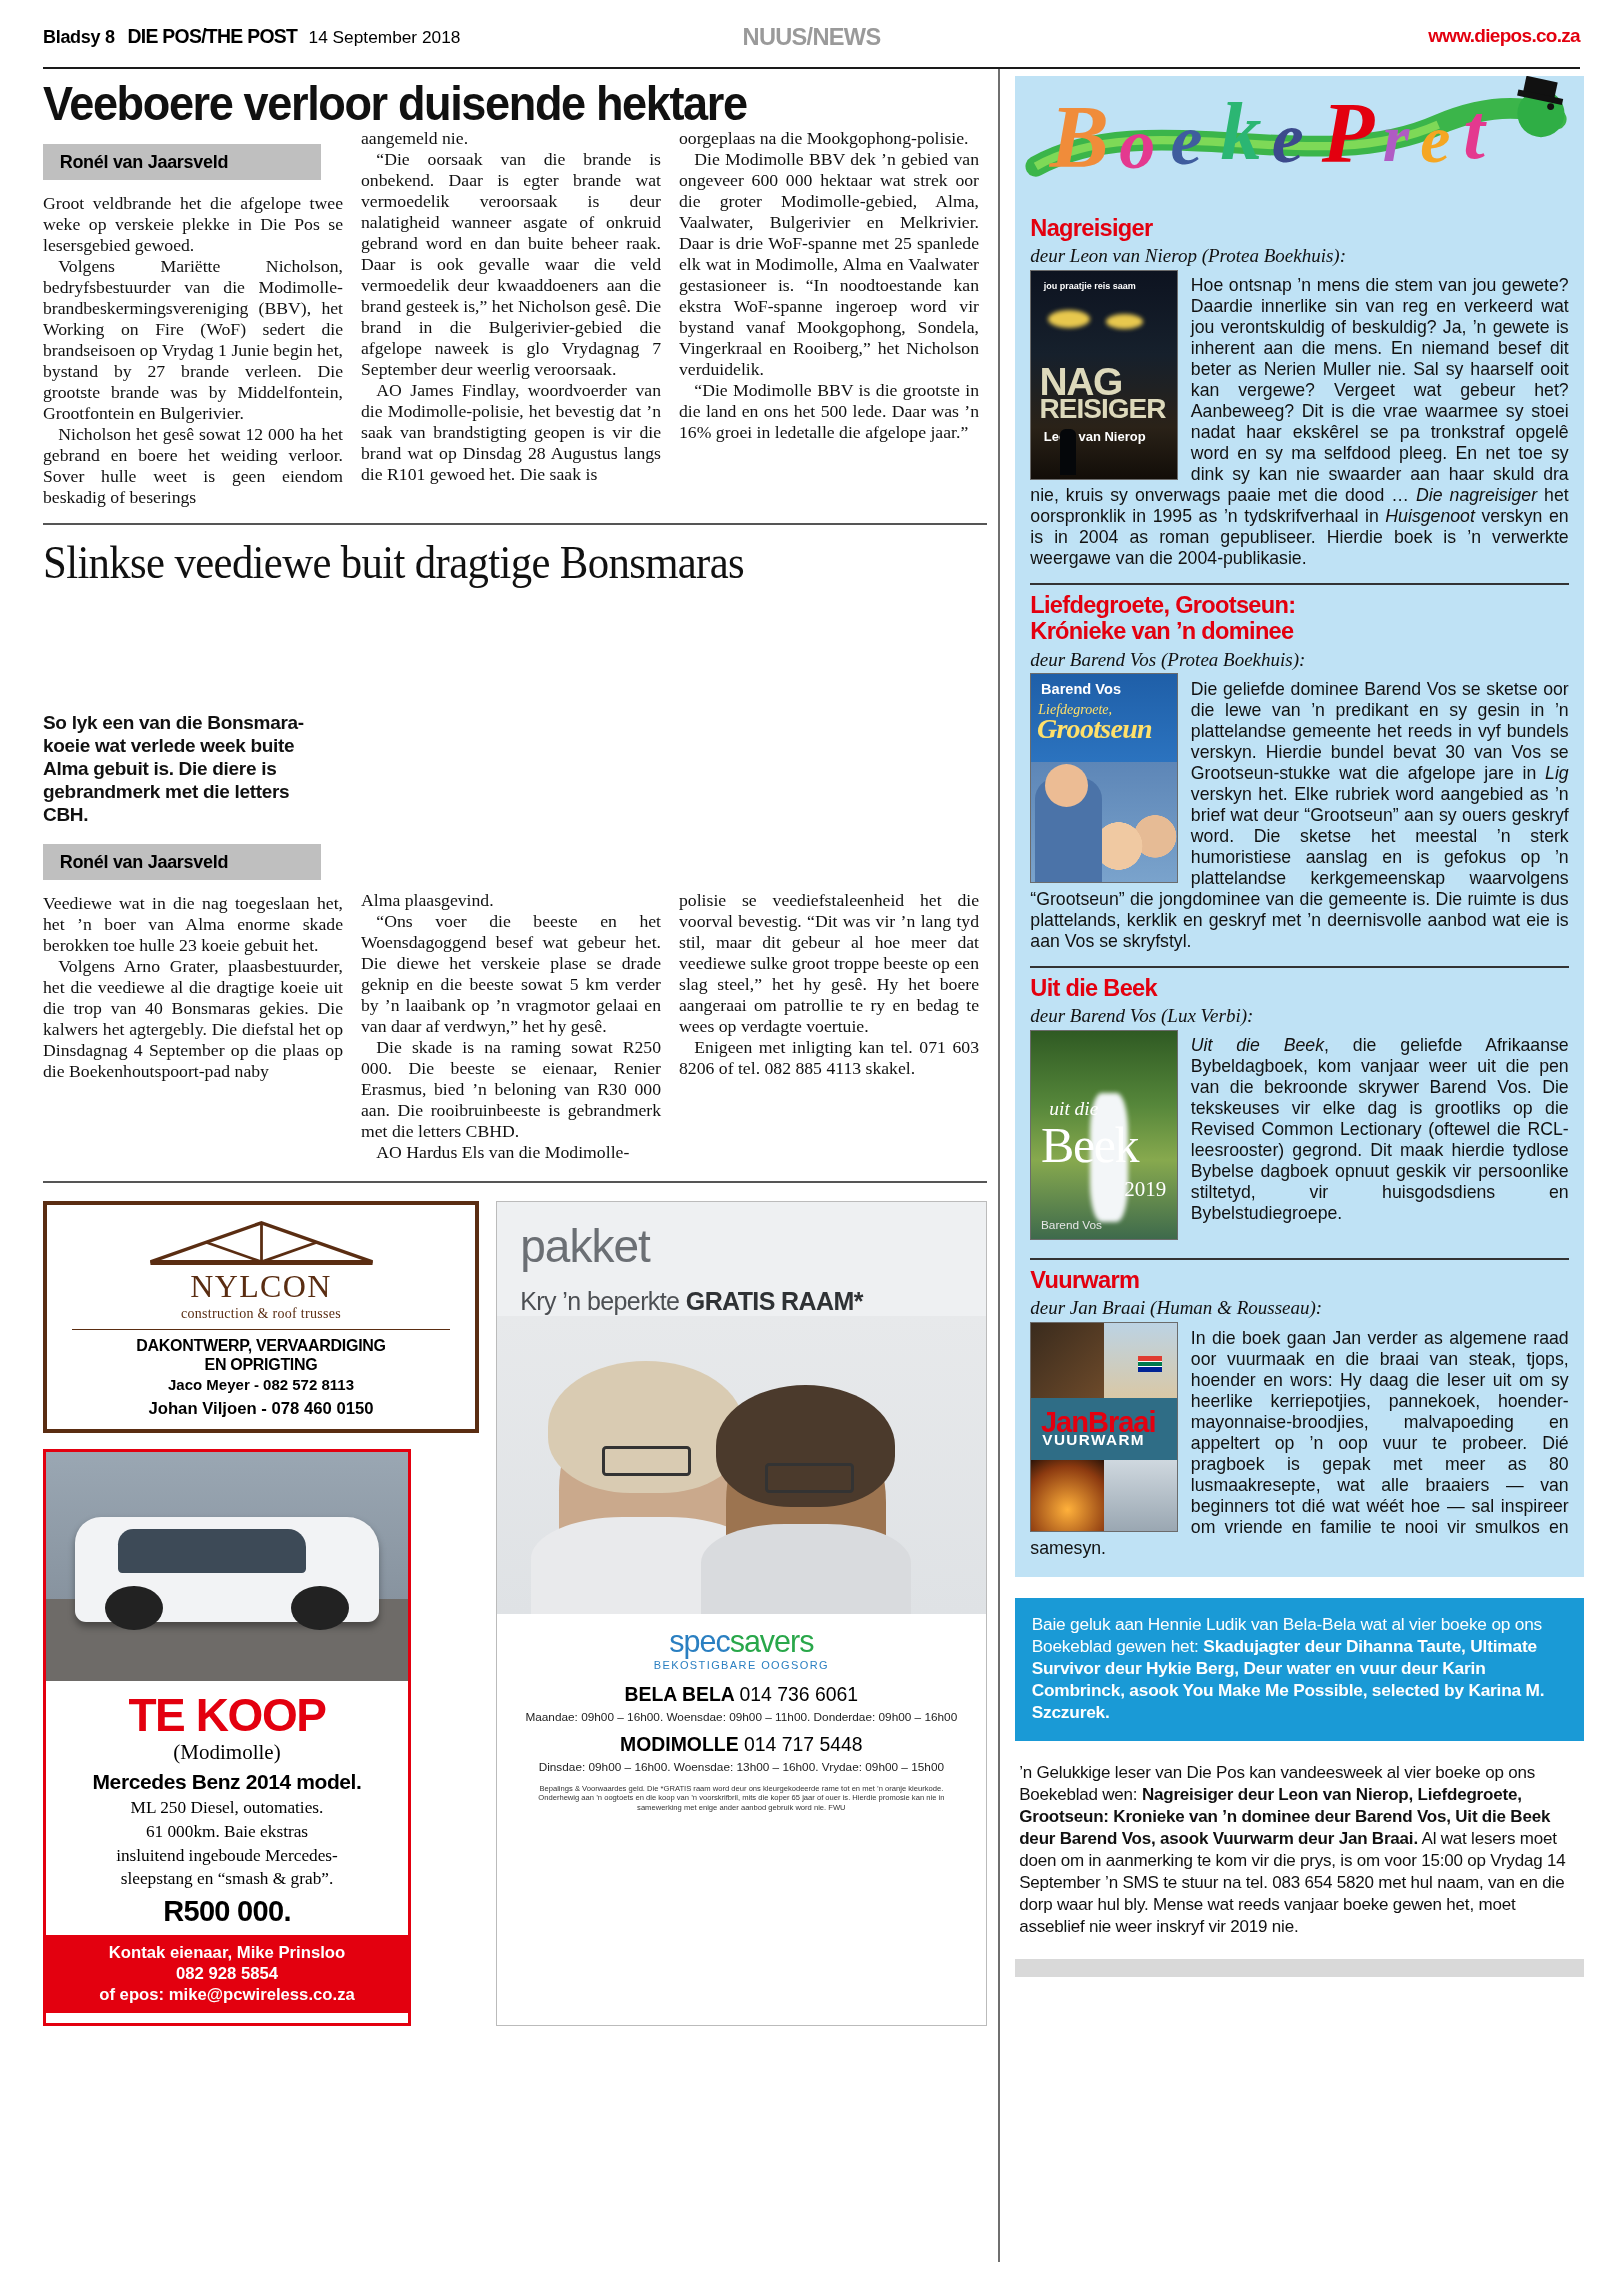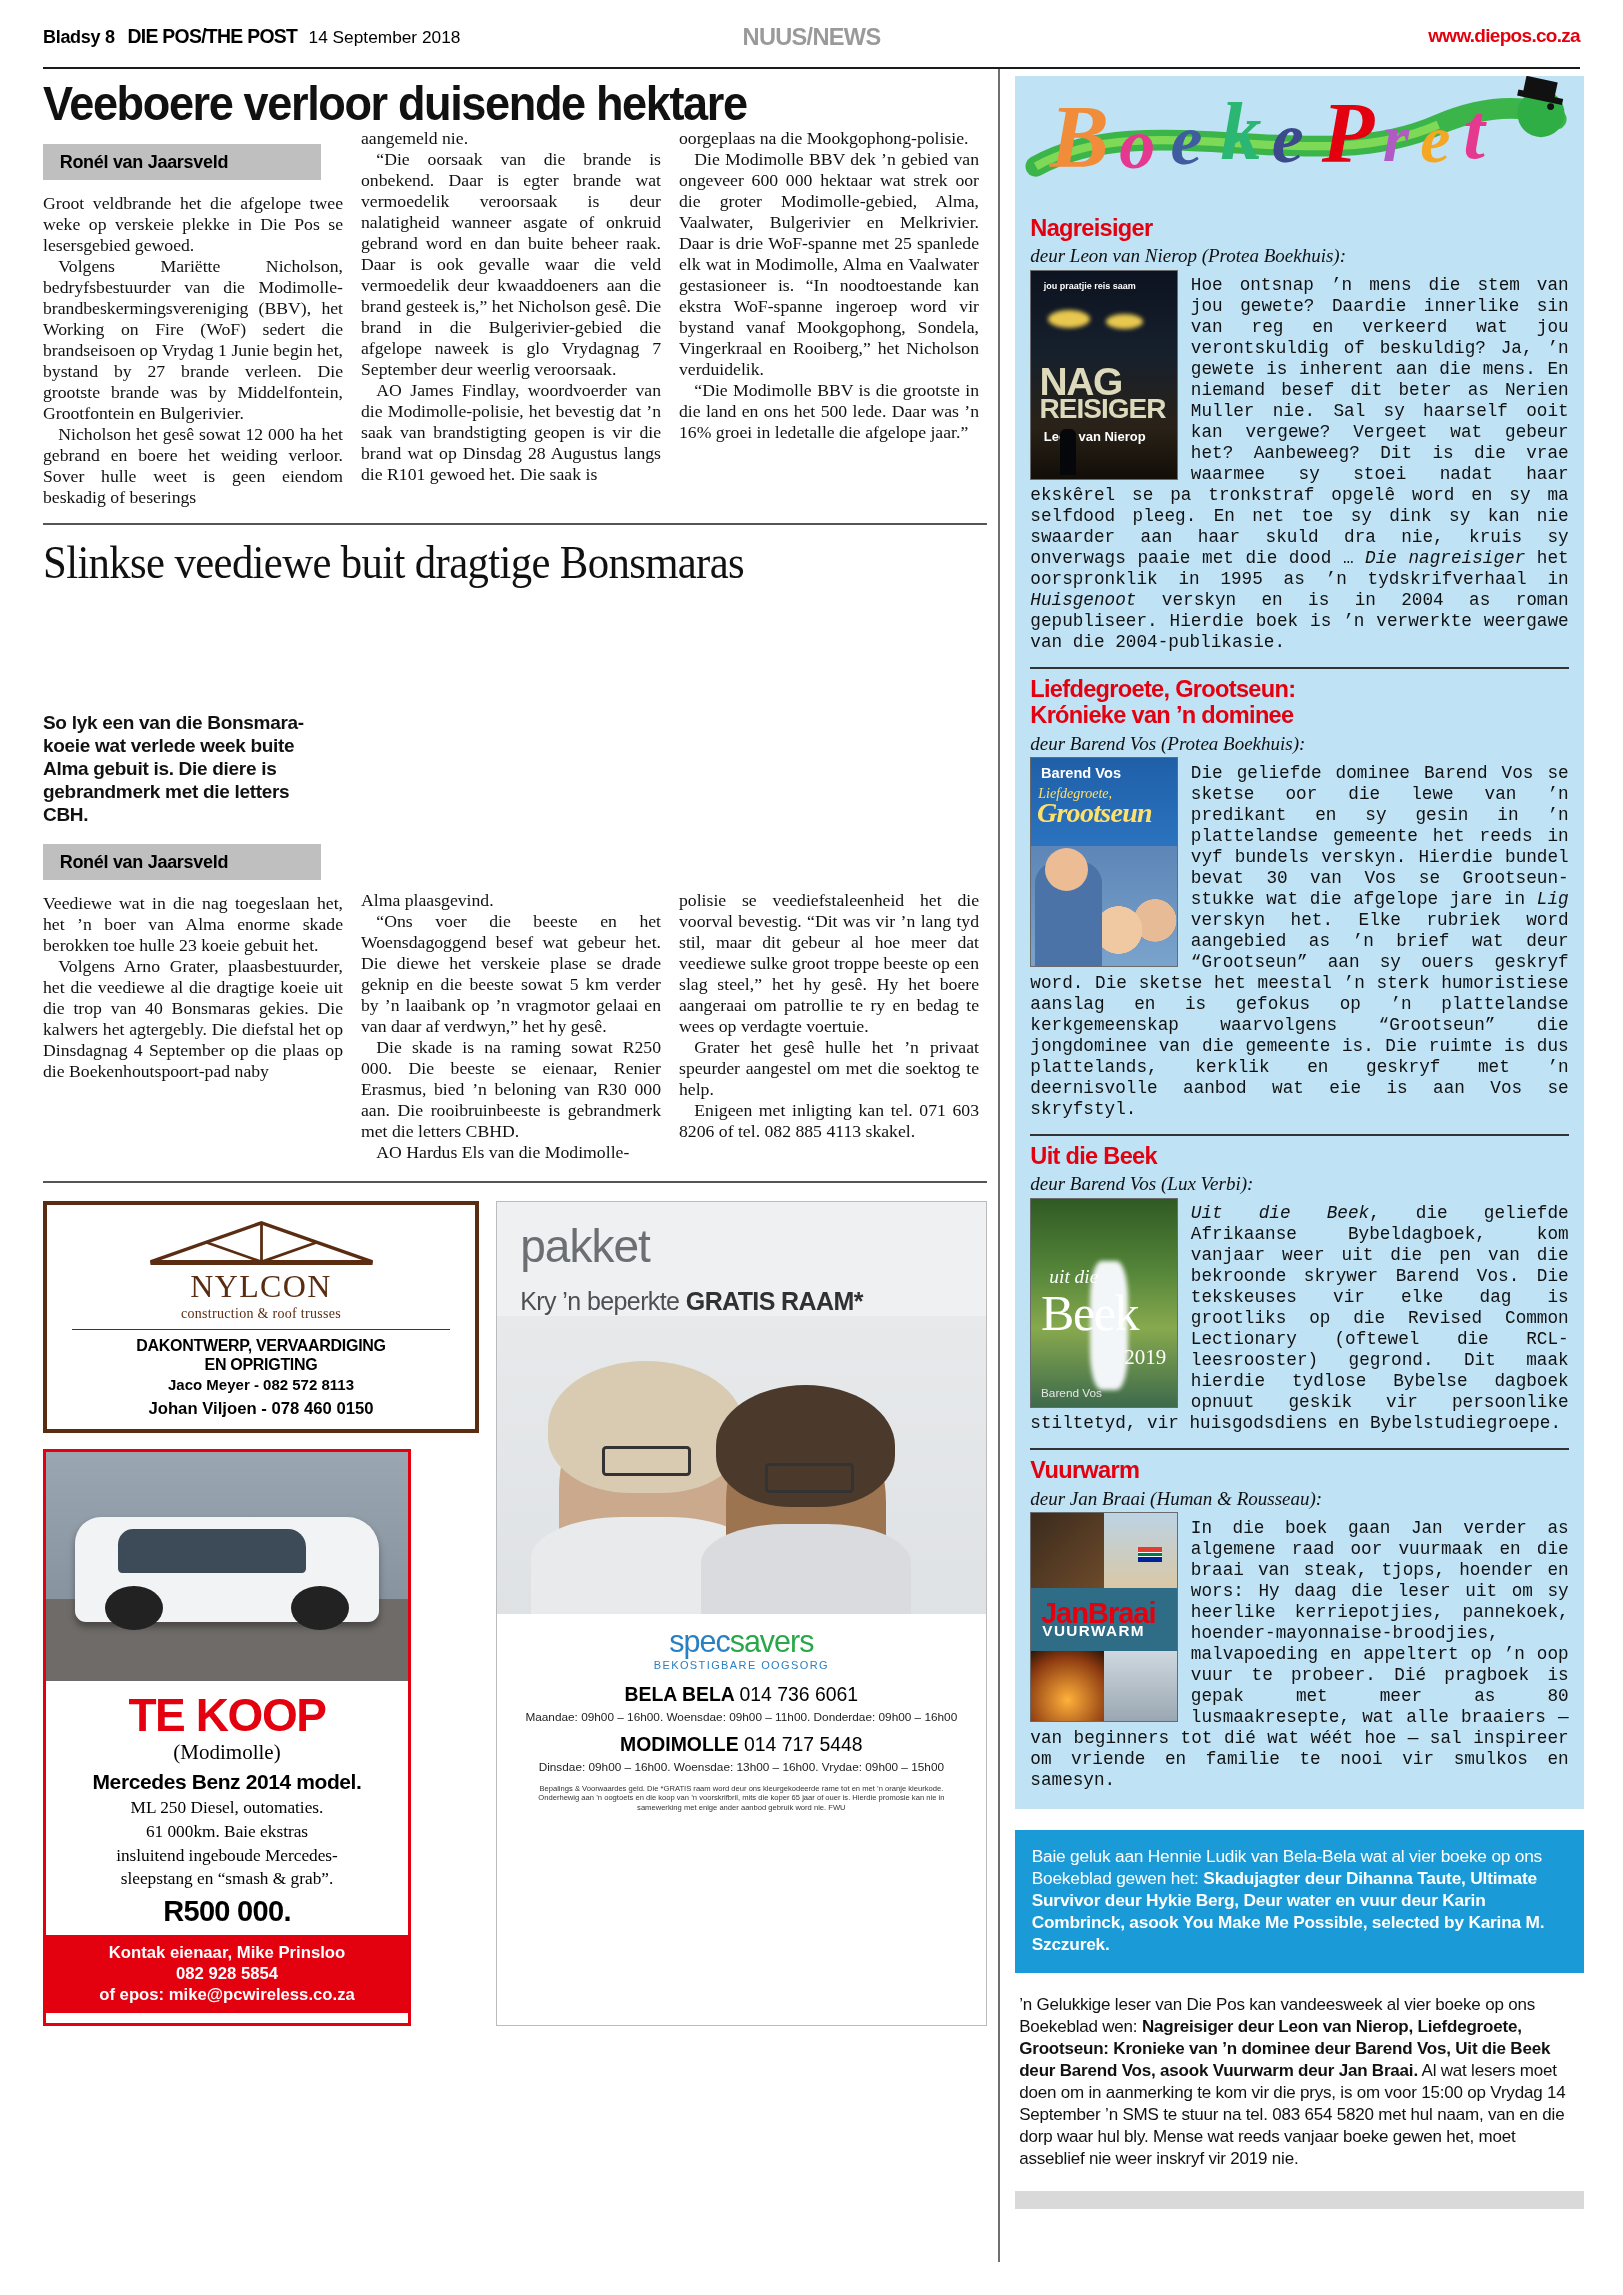--- a/index.html
+++ b/index.html
@@ -131,21 +131,21 @@
 
   
   .side{position:absolute;left:1015px;top:76px;width:569px;}
   .side-blue{background:#bfe2f5;padding:0 0 18px 0;position:relative;}
   .bp-logo{height:132px;position:relative;margin:0 7px;}
   .bp-logo svg{width:100%;height:100%;}
   .bk{padding:0 15.3px;}
   .bk-title{font-family:"Liberation Sans",sans-serif;font-weight:bold;font-size:23.6px;color:#e3000f;
             letter-spacing:-0.7px;line-height:26px;margin-top:7px;}
   .bk-author{font-family:"Liberation Serif",serif;font-style:italic;font-size:19px;margin-top:4.2px;color:#111;}
-  .bk-body{font-family:Liberation Mono, monospace;font-size:17.7px;line-height:21px;text-align:justify;margin-top:8.3px;color:#111;}
+  .bk-body{font-family:Liberation Sans, sans-serif;font-size:17.7px;line-height:21px;text-align:justify;margin-top:8.3px;color:#111;}
   .bk-body i{font-style:italic;}
   .bk-cover{float:left;width:146px;height:208px;margin:2.8px 12.5px 4.2px 0;border:0.7px solid #6b6b6b;overflow:hidden;position:relative;}
   .clearfix::after{content:"";display:block;clear:both;}
   .bk-sep{border-top:2.1px solid #333;margin:14px 15.3px 0;}
 
   
   .cv-nag{background:linear-gradient(#0d1320,#16202c 40%,#2a2218 75%,#120d08);}
   .cv-nag .t1{position:absolute;left:8.3px;top:89px;font-family:"Liberation Sans",sans-serif;
       font-weight:bold;font-size:39px;color:#ddd9bb;letter-spacing:-1.4px;}
   .cv-nag .t2{position:absolute;left:8.3px;top:122px;font-family:"Liberation Sans",sans-serif;
@@ -282,21 +282,20 @@
           <div class="body-txt">
             <p class="first">Alma plaasgevind.</p>
             <p>“Ons voer die beeste en het Woensdagoggend besef wat gebeur het. Die diewe het verskeie plase se drade geknip en die beeste sowat 5 km verder by ’n laaibank op ’n vragmotor gelaai en van daar af verdwyn,” het hy gesê.</p>
             <p>Die skade is na raming sowat R250 000. Die beeste se eienaar, Renier Erasmus, bied ’n beloning van R30 000 aan. Die rooibruinbeeste is gebrandmerk met die letters CBHD.</p>
             <p>AO Hardus Els van die Modimolle-</p>
           </div>
         </div>
         <div class="col pad-top-byline">
           <div class="body-txt">
             <p class="first">polisie se veediefstaleenheid het die voorval bevestig. “Dit was vir ’n lang tyd stil, maar dit gebeur al hoe meer dat veediewe sulke groot troppe beeste op een slag steel,” het hy gesê. Hy het boere aangeraai om patrollie te ry en bedag te wees op verdagte voertuie.</p>
-            <p>Grater het gesê hulle het ’n privaat speurder aangestel om met die soektog te help.</p>
             <p>Enigeen met inligting kan tel. 071 603 8206 of tel. 082 885 4113 skakel.</p>
           </div>
         </div>
       </div>
     </div>
 
     <div class="hrule" style="margin-top:18px;"></div>
 
     <div class="adsrow">
 

